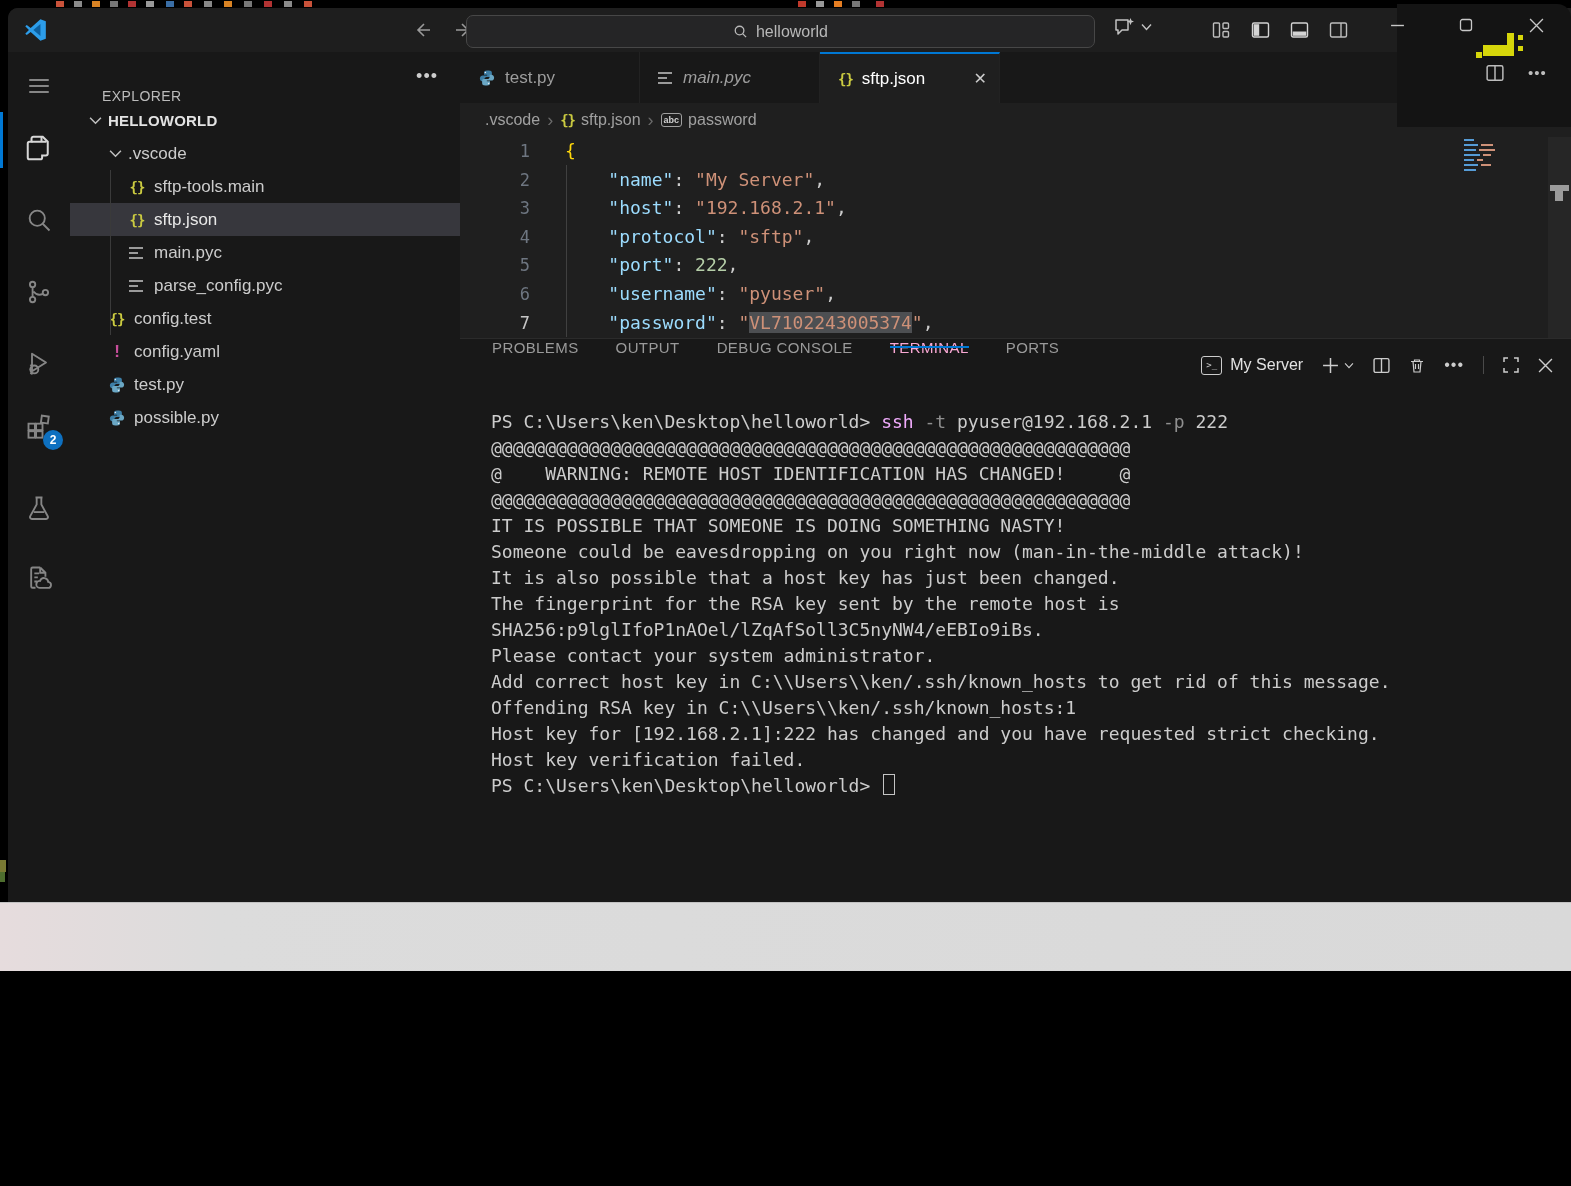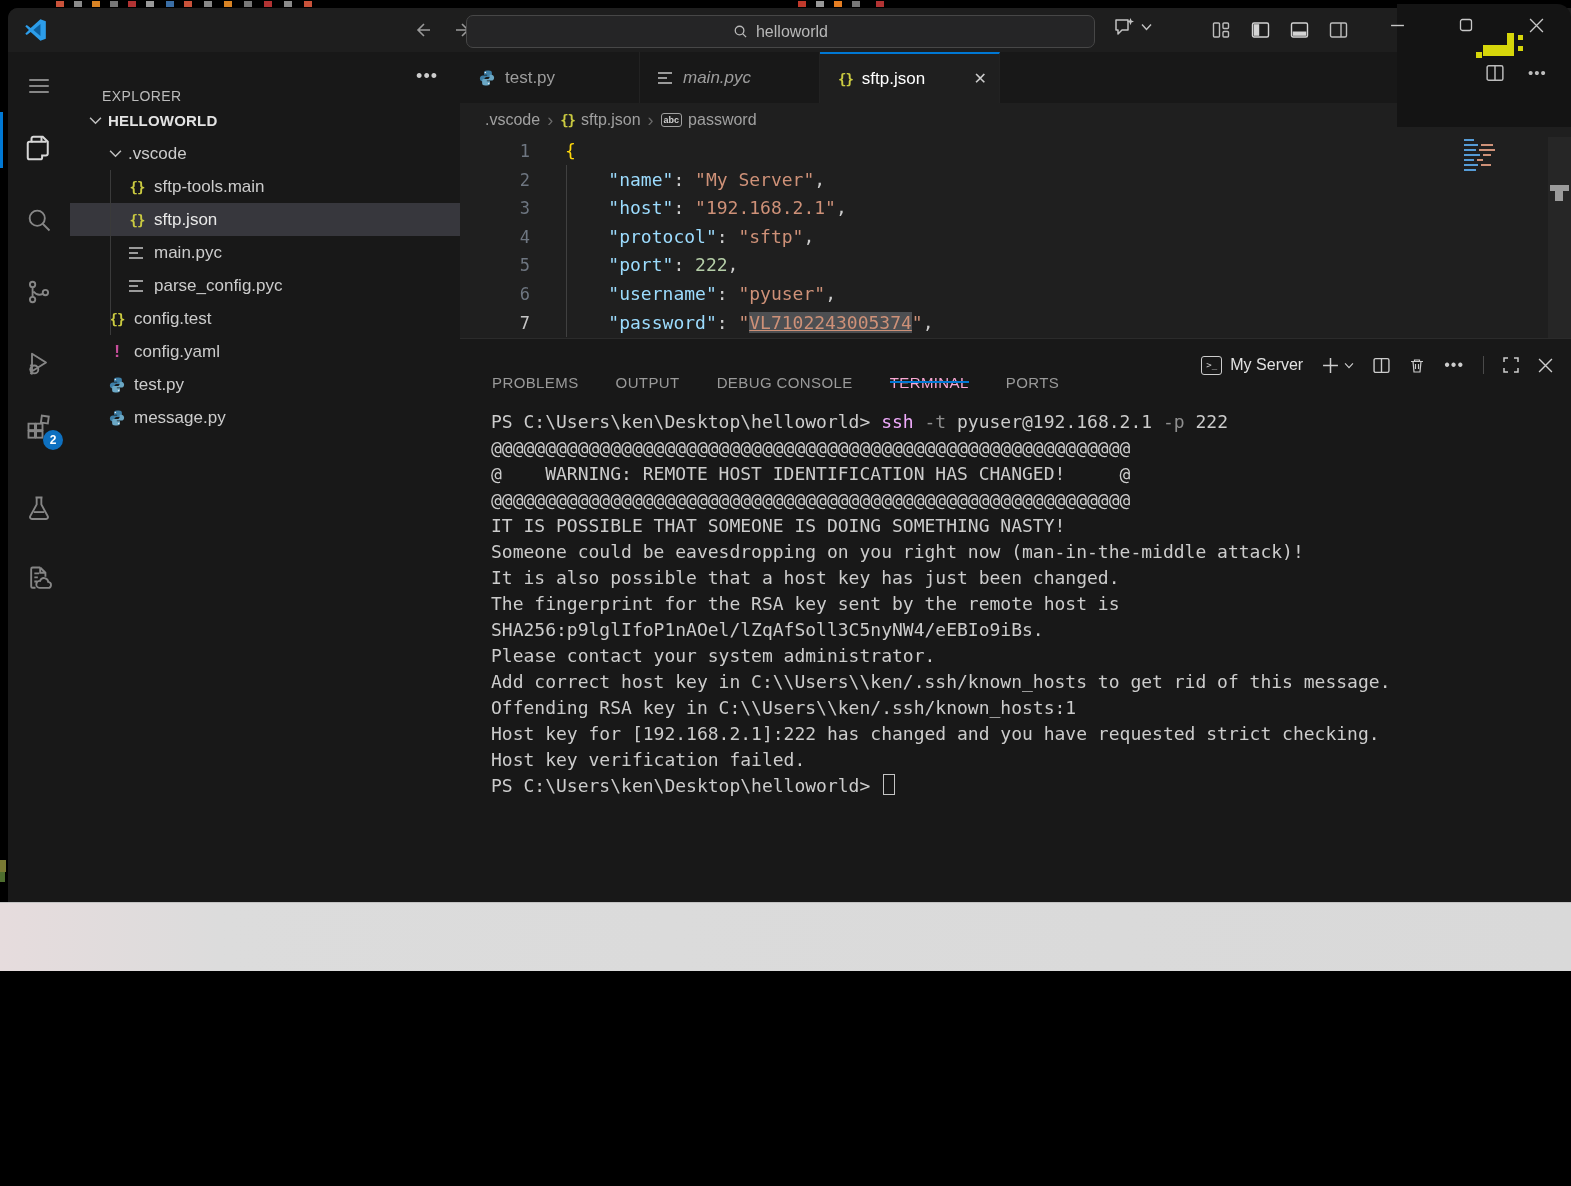--- a/index.html
+++ b/index.html
@@ -73,33 +73,33 @@
   .bc-item{display:flex;align-items:center;gap:6px;}
   .ic-abc{display:inline-flex;align-items:center;justify-content:center;border:1px solid #a0a0a0;border-radius:3px;
        font-size:9px;font-weight:700;padding:1px 2px;color:#d0d0d0;letter-spacing:0;}
 
   .code{position:absolute;left:0;top:85px;right:0;height:201px;background:#1f1f1f;overflow:hidden;}
   .codeline{position:relative;height:28.6px;line-height:28.6px;font-family:"DejaVu Sans Mono",monospace;font-size:18px;
        white-space:pre;color:#d4d4d4;padding-left:105px;}
   .codeline .ln{position:absolute;left:0;top:0;width:70px;text-align:right;color:#6e7681;font-size:17px;}
   .codeline .ln.cur{color:#c6c6c6;}
   .tok-key{color:#9cdcfe;}.tok-str{color:#ce9178;}.tok-num{color:#b5cea8;}.tok-brace{color:#ffd70b;}.tok-pln{color:#cccccc;}
-  .tok-sel{background:#4d4f52;text-decoration:underline;}
+  .tok-sel{background:#4d4f52;}
   .code-guide{position:absolute;left:106px;top:28px;width:1px;height:172px;background:#404040;}
   .minimap{position:absolute;left:1004px;top:2px;width:62px;}
   .mmrow{display:flex;gap:3px;margin-bottom:3px;}
   .mmrow i{display:block;height:2px;}
   .mm-b{background:#569cd6;}.mm-o{background:#ce9178;}
   .scrollcol{position:absolute;left:1088px;top:0;width:23px;height:201px;background:#262626;}
   .t-art1{position:absolute;left:1090px;top:48px;width:19px;height:6px;background:#9b9b9b;}
   .t-art2{position:absolute;left:1095px;top:54px;width:8px;height:10px;background:#9b9b9b;}
 
   
   .panel{position:absolute;left:0;top:286px;right:0;bottom:0;background:#181818;border-top:1px solid #2b2b2b;}
-  .panel-tabs{position:absolute;left:32px;top:0;height:52px;display:flex;gap:37px;align-items:flex-end;}
+  .panel-tabs{position:absolute;left:32px;top:0;height:52px;display:flex;gap:37px;align-items:flex-start;}
   .ptab{display:flex;align-items:center;color:#9a9a9a;font-size:15px;letter-spacing:.4px;position:relative;}
   .ptab.active{color:#f9a8d4;}
   .ptab.active::after{content:"";position:absolute;left:0;right:0;bottom:8px;height:2px;background:#0078d4;}
   .panel-actions{position:absolute;right:18px;top:0;height:52px;display:flex;align-items:center;gap:19px;color:#cccccc;}
   .term-chip{display:flex;align-items:center;gap:8px;color:#e2e2e2;font-size:16px;}
   .term-ic{width:19px;height:17px;border:1.5px solid #cccccc;border-radius:3px;font-size:9px;display:flex;align-items:center;
       justify-content:center;color:#cccccc;font-family:"DejaVu Sans Mono",monospace;}
   .pa-divider{width:1px;height:18px;background:#4a4a4a;}
   .term{position:absolute;left:31px;top:70px;right:10px;bottom:6px;font-family:"DejaVu Sans Mono",monospace;
       font-size:18px;line-height:26px;color:#cccccc;white-space:pre;}
@@ -349,21 +349,21 @@
           </div>
           <div class="trow" style="padding-left: 36px;">
             <span class="ficon">
               <svg width="18" height="18" viewBox="0 0 24 24">
                 <path d="M12 2c-2.6 0-4 1.1-4 3v2.6h4.2v1H6.4C4.4 8.6 2.5 10 2.5 12.5S4.4 16.4 6.4 16.4h2.1v-2.6c0-1.7 1.4-3.1 3.1-3.1h4.6c1.5 0 2.3-1 2.3-2.3V5c0-1.9-1.5-3-4-3h-2.5z" fill="#3d7ea6"></path>
                 <path d="M12 22c2.6 0 4-1.1 4-3v-2.6h-4.2v-1h5.8c2 0 3.9-1.4 3.9-3.9s-1.9-3.9-3.9-3.9h-2.1v2.6c0 1.7-1.4 3.1-3.1 3.1H7.8c-1.5 0-2.3 1-2.3 2.3V19c0 1.9 1.5 3 4 3H12z" fill="#6aa7c4"></path>
                 <circle cx="9.8" cy="4.7" r="1" fill="#eaeaea"></circle>
                 <circle cx="14.2" cy="19.3" r="1" fill="#eaeaea"></circle>
               </svg>
             </span>
-            <span>message.py</span>
+            <span>possible.py</span>
           </div>
         </div>
       <div class="indent-guide"></div>
     </div>
 
     <div class="editorarea">
       <div class="tabsrow" id="tabsrow">
           <div class="tab">
             <span style="display: inline-flex;">
               <svg width="18" height="18" viewBox="0 0 24 24">

